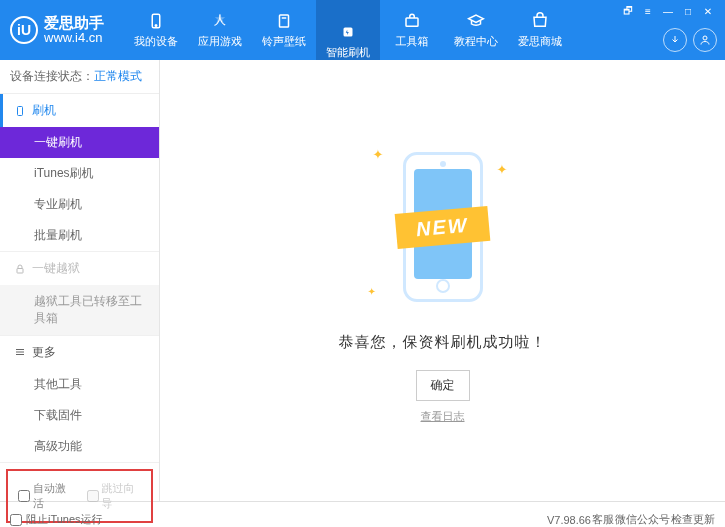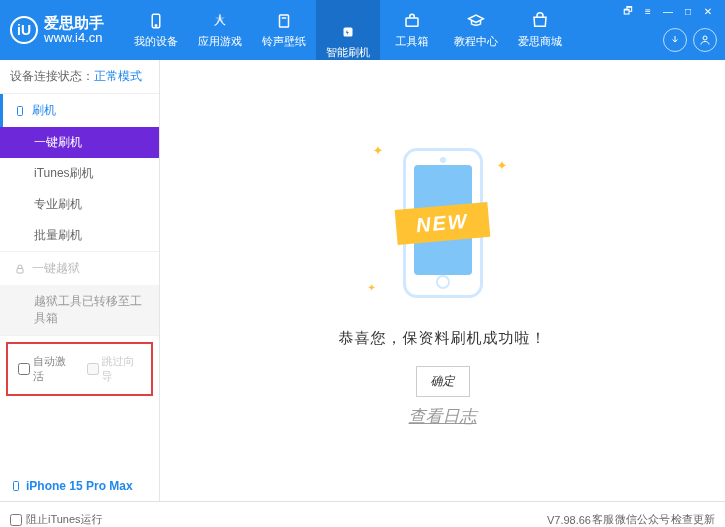--- a/index.html
+++ b/index.html
@@ -46,22 +46,22 @@
 .illustration { width: 200px; height: 180px; position: relative; display: flex; align-items: center; justify-content: center; }
 .phone { width: 80px; height: 150px; background: #fff; border: 3px solid #d0e8ff; border-radius: 14px; position: relative; }
 .phone::before { content: ""; position: absolute; top: 14px; left: 8px; right: 8px; bottom: 20px; background: #7fc5f8; border-radius: 4px; }
 .phone::after { content: ""; position: absolute; bottom: 6px; left: 50%; transform: translateX(-50%); width: 10px; height: 10px; border: 2px solid #d0e8ff; border-radius: 50%; }
 .home-dot { position: absolute; top: 6px; left: 50%; transform: translateX(-50%); width: 6px; height: 6px; background: #d0e8ff; border-radius: 50%; }
 .new-ribbon { position: absolute; background: #ffc233; color: #fff; font-weight: bold; font-size: 20px; padding: 6px 20px; letter-spacing: 2px; transform: rotate(-5deg); font-style: italic; }
 .new-ribbon::before, .new-ribbon::after { content: ""; position: absolute; top: 0; border-top: 17px solid transparent; border-bottom: 17px solid transparent; }
 .sparkle { position: absolute; color: #ffc233; font-size: 13px; }
 
 .success-text { font-size: 15px; color: #333; margin-top: 16px; letter-spacing: 1px; }
-.ok-button { margin-top: 18px; padding: 6px 14px; border: 1px solid #ccc; background: #fff; font-size: 12px; cursor: pointer; color: #333; font-style: italic; }
-.log-link { margin-top: 8px; font-size: 17px; color: #999; text-decoration: underline; cursor: pointer; font-style: italic; }
+.ok-button { margin-top: 18px; padding: 6px 14px; border: 1px solid #ccc; background: #fff; font-size: 12px; cursor: pointer; color: #333; }
+.log-link { margin-top: 8px; font-size: 11px; color: #999; text-decoration: underline; cursor: pointer; }
 
 .footer { height: 26px; border-top: 1px solid #e0e0e0; display: flex; align-items: flex-end; padding: 0 10px; font-size: 11px; color: #666; }
 .footer-left { display: flex; align-items: center; gap: 4px; }
 .footer-right { margin-left: auto; display: flex; align-items: center; gap: 1px; }
 .footer input { width: 12px; height: 12px; }
 </style>
 </head>
 <body>
 
 <div class="header">
@@ -180,20 +180,33 @@
     </div>
     <div class="side-section">
       <div class="side-header" style="color:#bbb;">
         <svg width="12" height="12" viewBox="0 0 24 24" fill="none" stroke="#bbb" stroke-width="2">
             <rect x="6" y="11" width="12" height="9" rx="1"></rect>
             <path d="M8 11V8a4 4 0 018 0v3"></path>
           </svg>
         <span>一键越狱</span>
       </div>
       <div class="side-note">越狱工具已转移至工具箱</div>
+    </div>
+    <div class="side-section">
+      <div class="side-header">
+        <svg width="12" height="12" viewBox="0 0 24 24" fill="none" stroke="#666" stroke-width="2">
+            <line x1="4" y1="7" x2="20" y2="7"></line>
+            <line x1="4" y1="12" x2="20" y2="12"></line>
+            <line x1="4" y1="17" x2="20" y2="17"></line>
+          </svg>
+        <span>更多</span>
+      </div>
+      <div class="side-item">其他工具</div>
+      <div class="side-item">下载固件</div>
+      <div class="side-item">高级功能</div>
     </div>
     <div class="checkbox-row">
       <label>
           <input type="checkbox" style="">
           <span>自动激活</span>
         </label>
       <label style="color:#ccc;">
           <input type="checkbox" disabled="" style="">
           <span>跳过向导</span>
         </label>

